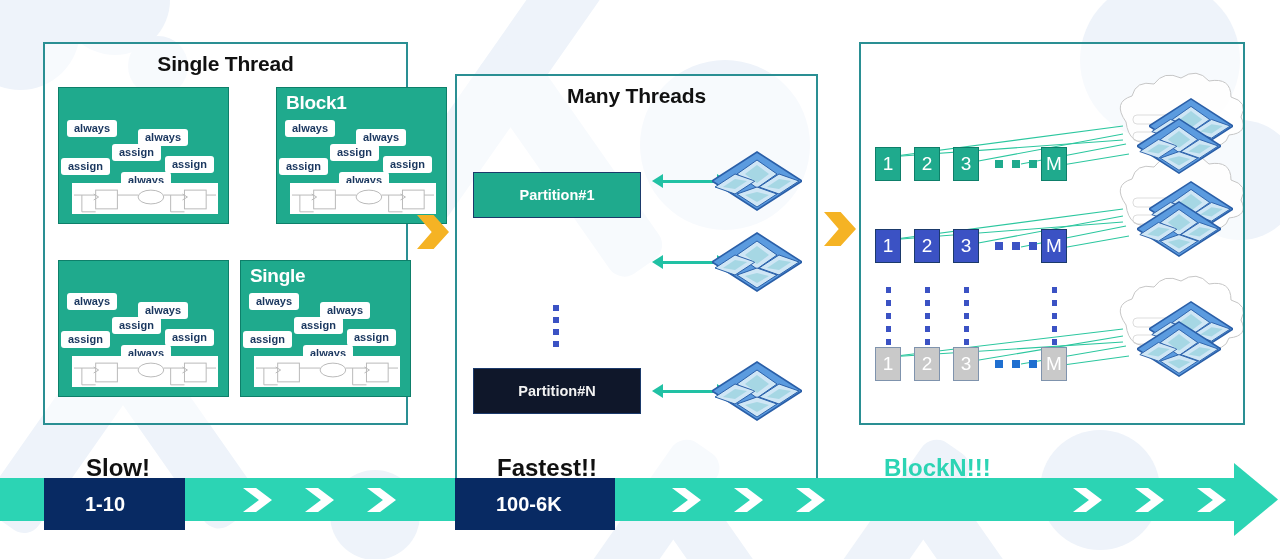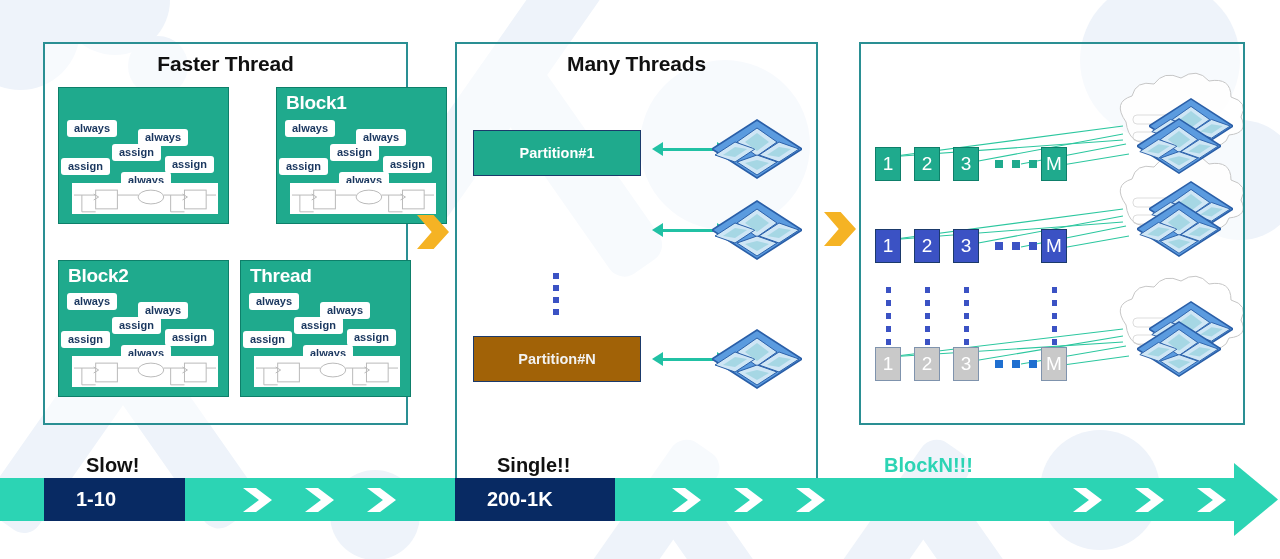--- a/index.html
+++ b/index.html
@@ -20,21 +20,21 @@
     position: absolute; left: 0; top: 0; width: 1280px; height: 440px;
     z-index: 2;
   }
   .panel {
     position: absolute;
     background: rgba(255,255,255,0.55);
     border: 2px solid #2a8f93;
     top: 42px;
   }
   #panel-1 { left: 43px;  width: 365px; height: 383px; }
-  #panel-2 { left: 455px; width: 363px; height: 441px; }
+  #panel-2 { left: 455px; width: 363px; height: 441px; margin-top: 32px; }
   #panel-3 { left: 859px; width: 386px; height: 383px; }
 
   .panel-title {
     text-align: center;
     font-size: 21px;
     font-weight: bold;
     color: #111111;
     margin-top: 8px;
     letter-spacing: -0.2px;
   }
@@ -84,21 +84,21 @@
     position: absolute;
     width: 168px; height: 46px;
     border: 1px solid #1b3a6b;
     color: #ffffff;
     font-weight: bold;
     font-size: 14.5px;
     display: flex; align-items: center; justify-content: center;
   }
   .p-green { background: #1faa8d; }
   .p-blue  { background: #3b52c4; }
-  .p-gray  { background: #a16207; }
+  .p-gray  { background: #0f172a; }
 
   .dbl-arrow { position: absolute; width: 76px; height: 14px; }
   .dbl-arrow .shaft {
     position: absolute; left: 9px; top: 6px; width: 58px; height: 2.6px;
     background: #21c1a4;
   }
   .dbl-arrow .head {
     position: absolute; top: 0px; width: 11px; height: 14px; background: #21c1a4;
   }
   .dbl-arrow .head.l { left: 0; clip-path: polygon(0 50%, 100% 0, 100% 100%); }
@@ -130,30 +130,30 @@
   .col-dots i { display:block; width:5px; height:6px; background:#3b52c4; margin-bottom:7px; }
 
   
   .speedbar { position:absolute; left:0; top:478px; width:1280px; height:43px; z-index:4; }
   .bar-green { position:absolute; left:0; top:0; height:43px; background:#2cd4b4; }
   .bar-tip {
     position:absolute; width:44px; height:73px; top:-15px; background:#2cd4b4;
     clip-path: polygon(0 0, 0 100%, 100% 50%);
   }
   .seg-dark {
-    position:absolute; top:0; height:43px; background:#082a63;
+    position:absolute; top:0; height:52px; background:#082a63;
     color:#ffffff; font-weight:bold; font-size:20px;
-    display:flex; align-items:center; padding-left:32px;
+    display:flex; align-items:center; padding-left:41px;
   }
   .chev {
     position:absolute; top:10px; width:29px; height:24px; background:#ffffff;
     clip-path: polygon(0 0, 45% 0, 100% 50%, 45% 100%, 0 100%, 55% 50%);
   }
   .speed-label {
-    position:absolute; font-weight:bold; font-size:20px; z-index:4;
+    position:absolute; font-weight:bold; font-size:24px; z-index:4;
   }
 </style>
 </head>
 <body>
 
 <div class="wm wm-circle" style="left:-40px;top:-30px;width:120px;height:120px;"></div>
 <div class="wm wm-circle" style="left:60px;top:-55px;width:110px;height:110px;"></div>
 <div class="wm wm-circle" style="left:128px;top:36px;width:60px;height:60px;"></div>
 <div class="wm wm-bar" style="left:470px;top:-60px;width:60px;height:300px;transform:rotate(35deg);"></div>
 <div class="wm wm-bar" style="left:540px;top:30px;width:60px;height:260px;transform:rotate(-35deg);"></div>
@@ -198,21 +198,21 @@
         <path d="M22 14 l5 -3 l-5 -3"></path>
         <path d="M112 14 l5 -3 l-5 -3"></path>
       </g>
     </g>
   </defs>
 </svg>
 
 <div class="panels">
 
   <div class="panel" id="panel-1">
-    <div class="panel-title">Faster Thread</div>
+    <div class="panel-title">Single Thread</div>
 
     <div class="block" style="left:13px;top:43px;">
       <span class="kw" style="left:8px;top:32px;">always</span>
       <span class="kw" style="left:79px;top:41px;">always</span>
       <span class="kw" style="left:53px;top:56px;">assign</span>
       <span class="kw" style="left:2px;top:70px;">assign</span>
       <span class="kw" style="left:106px;top:68px;">assign</span>
       <span class="kw" style="left:62px;top:84px;">always</span>
       <div class="schem">
         <svg width="146" height="31" viewBox="0 0 148 31">
@@ -230,54 +230,53 @@
       <span class="kw" style="left:106px;top:68px;">assign</span>
       <span class="kw" style="left:62px;top:84px;">always</span>
       <div class="schem">
         <svg width="146" height="31" viewBox="0 0 148 31">
             <use href="#schem-art" transform="translate(0,3)"></use>
           </svg>
       </div>
     </div>
 
     <div class="block" style="left:13px;top:216px;">
-      <div class="block-label">Block2</div>
       <span class="kw" style="left:8px;top:32px;">always</span>
       <span class="kw" style="left:79px;top:41px;">always</span>
       <span class="kw" style="left:53px;top:56px;">assign</span>
       <span class="kw" style="left:2px;top:70px;">assign</span>
       <span class="kw" style="left:106px;top:68px;">assign</span>
       <span class="kw" style="left:62px;top:84px;">always</span>
       <div class="schem">
         <svg width="146" height="31" viewBox="0 0 148 31">
             <use href="#schem-art" transform="translate(0,3)"></use>
           </svg>
       </div>
     </div>
 
     <div class="block" style="left:195px;top:216px;">
-      <div class="block-label">Thread</div>
+      <div class="block-label">Single</div>
       <span class="kw" style="left:8px;top:32px;">always</span>
       <span class="kw" style="left:79px;top:41px;">always</span>
       <span class="kw" style="left:53px;top:56px;">assign</span>
       <span class="kw" style="left:2px;top:70px;">assign</span>
       <span class="kw" style="left:106px;top:68px;">assign</span>
       <span class="kw" style="left:62px;top:84px;">always</span>
       <div class="schem">
         <svg width="146" height="31" viewBox="0 0 148 31">
             <use href="#schem-art" transform="translate(0,3)"></use>
           </svg>
       </div>
     </div>
   </div>
 
   <div class="panel" id="panel-2">
     <div class="panel-title">Many Threads</div>
 
-    <div class="partition p-green" style="left:16px;top:86px;">
+    <div class="partition p-green" style="left:16px;top:96px;">
       <span>Partition#1</span>
     </div>
     <div class="dbl-arrow" style="left:195px;top:98px;">
       <span class="head l"></span>
       <span class="shaft"></span>
       <span class="head r"></span>
     </div>
     <div class="chip" style="left:255px;top:73px;">
       <svg width="90" height="64" viewBox="0 0 90 64">
           <use href="#chip-diamond"></use>
@@ -476,36 +475,36 @@
     <div class="tbox t-gray" style="left:180px;top:303px;">
         <span>M</span>
       </div>
   </div>
 </div>
 
 <div class="yellow-arrow" id="yellow-arrow-1"></div>
 <div class="yellow-arrow" id="yellow-arrow-2"></div>
 
 <div class="speed-label" style="left:86px;top:454px;color:#111111;">Slow!</div>
-<div class="speed-label" style="left:497px;top:454px;color:#111111;">Single!!</div>
+<div class="speed-label" style="left:497px;top:454px;color:#111111;">Fastest!!</div>
 <div class="speed-label" style="left:884px;top:454px;color:#2cd4b4;">BlockN!!!</div>
 
 <div class="speedbar">
   <div class="bar-green" style="left:0;width:1236px;"></div>
   <div class="bar-tip" style="left:1234px;"></div>
 
   <div class="seg-dark" style="left:44px;width:141px;">
     <span>1-10</span>
   </div>
   <div class="chev" style="left:243px;"></div>
   <div class="chev" style="left:305px;"></div>
   <div class="chev" style="left:367px;"></div>
 
   <div class="seg-dark" style="left:455px;width:160px;">
-    <span>200-1K</span>
+    <span>100-6K</span>
   </div>
   <div class="chev" style="left:672px;"></div>
   <div class="chev" style="left:734px;"></div>
   <div class="chev" style="left:796px;"></div>
 
   <div class="chev" style="left:1073px;"></div>
   <div class="chev" style="left:1135px;"></div>
   <div class="chev" style="left:1197px;"></div>
 </div>
 

